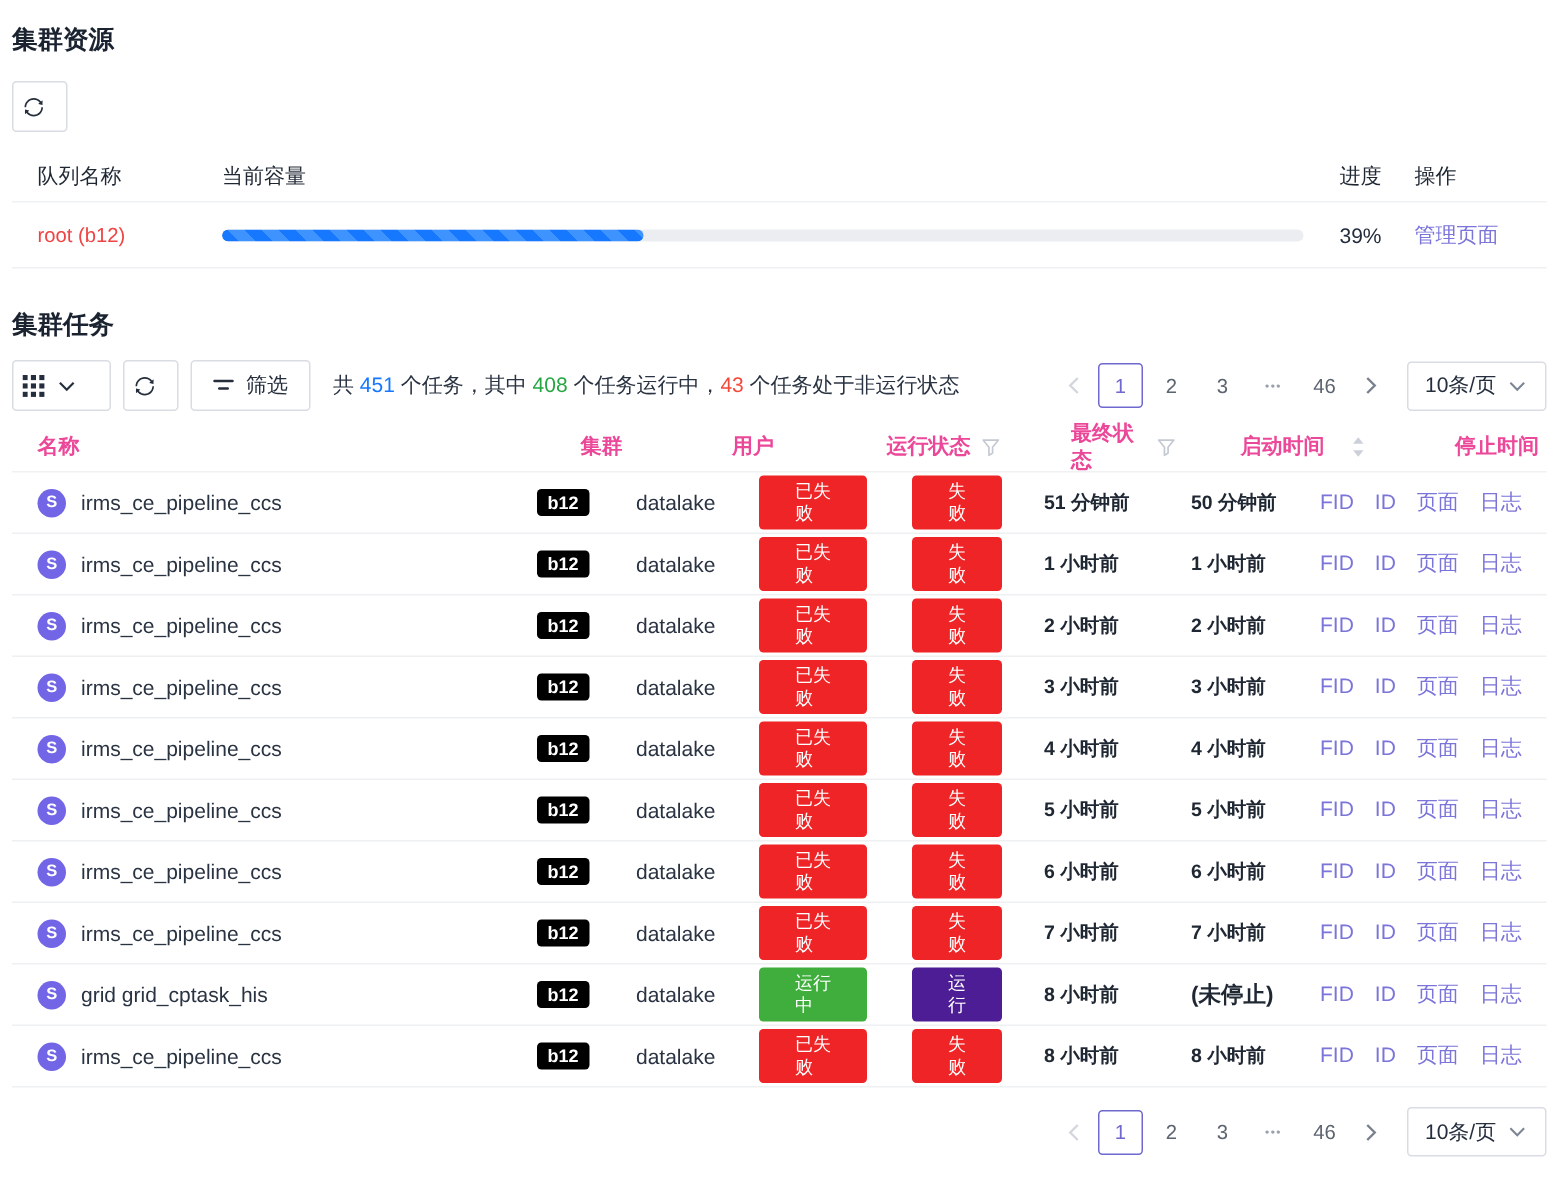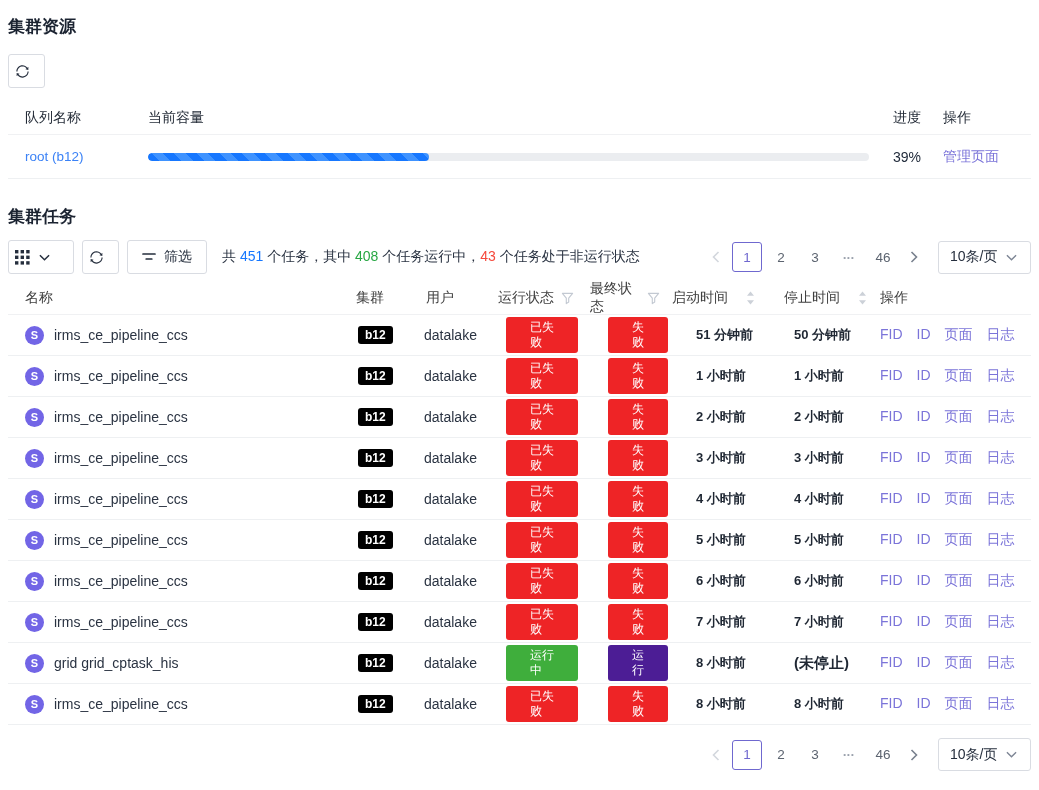--- a/index.html
+++ b/index.html
@@ -24,21 +24,21 @@
 
   
   .res-table { margin:14px 8px 0 8px; }
   .res-header, .res-row {
     display:grid; grid-template-columns:140px 1fr 68px 88px; align-items:center;
   }
   .res-header { height:33px; border-bottom:1px solid #f0f1f3; font-weight:500; color:#1f2733; }
   .res-row { height:44px; border-bottom:1px solid #eef0f2; }
   .res-h-queue, .res-c-queue { padding-left:17px; }
   .res-h-prog, .res-c-prog { padding-left:18px; }
-  .res-c-queue { font-size:13.5px; color:#3b82f6; }
+  .res-c-queue { font-size:13.5px; color:#ef4444; }
 
   .progress-track {
     height:8px; background:#ebedf0; border-radius:5px; margin-right:6px; overflow:hidden;
   }
   .progress-fill {
     height:8px; border-radius:5px;
     background:repeating-linear-gradient(45deg,#1677ff 0 8px,#3f93ff 8px 16px);
   }
   .link { color:#7b74d9; cursor:pointer; text-decoration:none; }
 
@@ -62,21 +62,21 @@
     border:1px solid #d9dce2; border-radius:3px; display:inline-flex; align-items:center; gap:9px;
     color:#252e3d; cursor:pointer; background:#fff;
   }
 
   
   .task-table { margin:6px 8px 0 8px; }
   .trow-head, .trow {
     display:grid; grid-template-columns:340px 70px 68px 92px 82px 112px 96px 1fr;
     align-items:center;
   }
-  .trow-head { height:35px; color:#404040; font-weight:400; border-bottom:1px solid #f0f1f3; }
+  .trow-head { height:35px; color:#ec4899; font-weight:700; border-bottom:1px solid #f0f1f3;gap:31px; }
   .trow { height:41px; border-bottom:1px solid #eef0f2; }
   .hcell { display:flex; align-items:center; gap:7px; padding-left:12px; }
   .hcell.first { padding-left:17px; }
   .hcell.p8 { padding-left:8px; }
   .cell { padding-left:12px; }
   .name-cell { display:flex; align-items:center; gap:10px; padding-left:17px; }
   .avatar {
     width:19px; height:19px; border-radius:50%; background:#7265e6; color:#fff;
     font-size:11px; font-weight:700; display:flex; align-items:center; justify-content:center; flex:none;
   }

